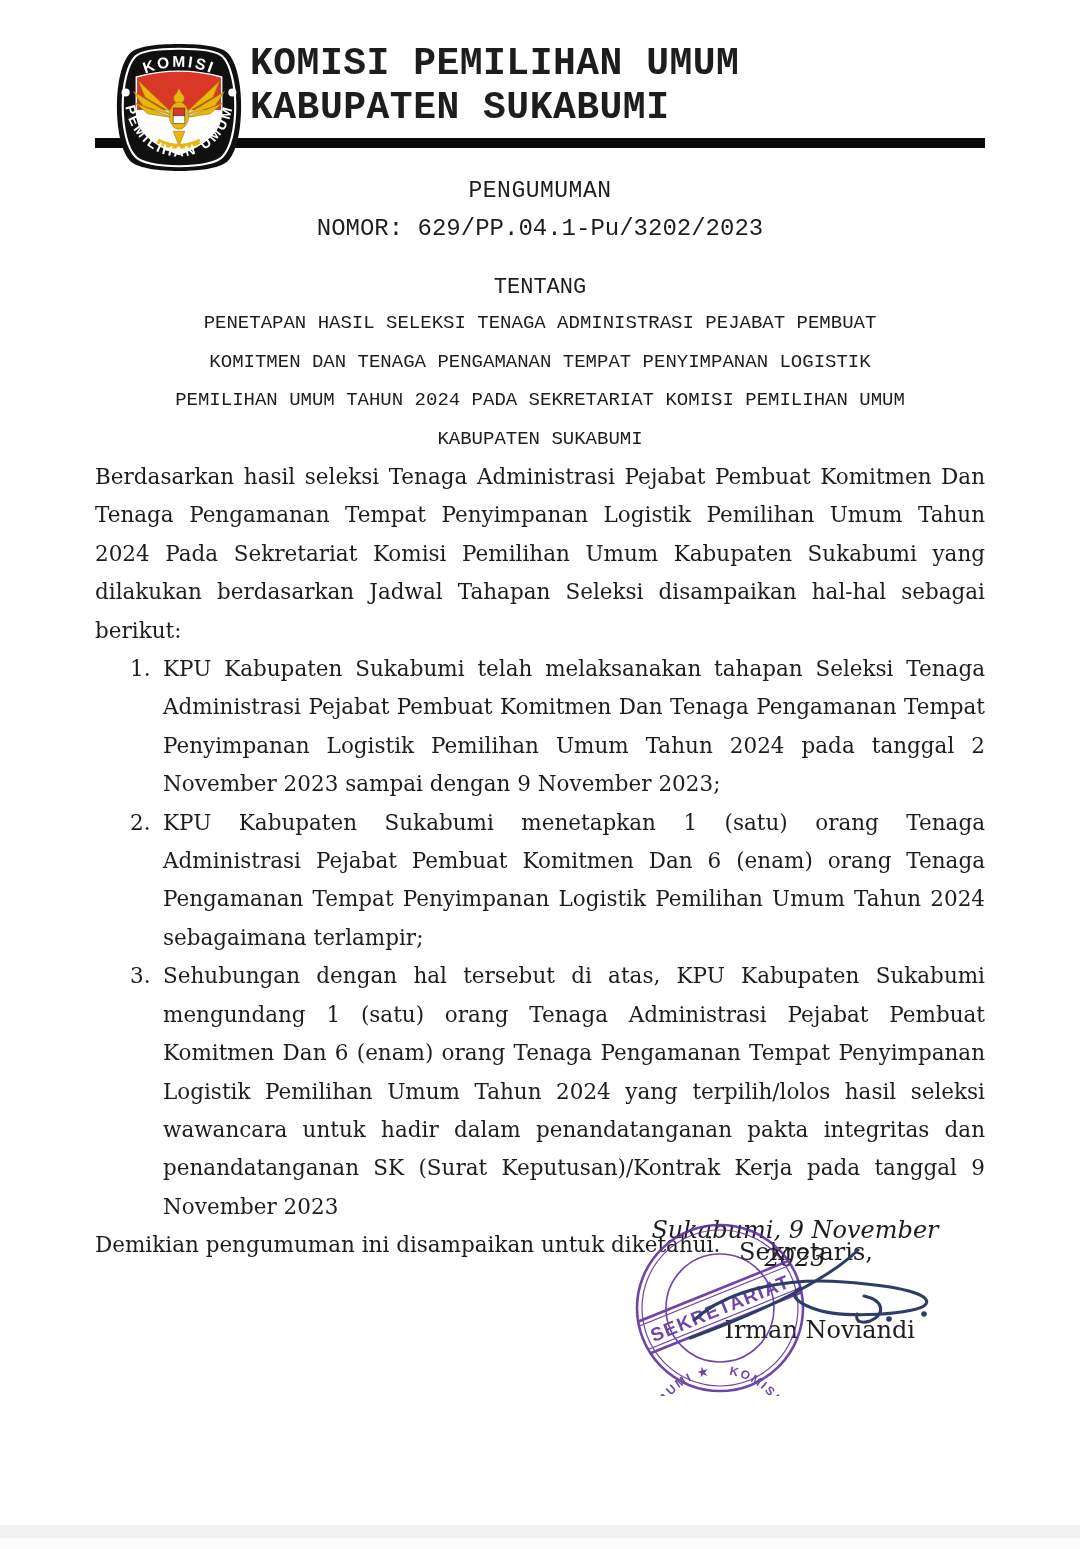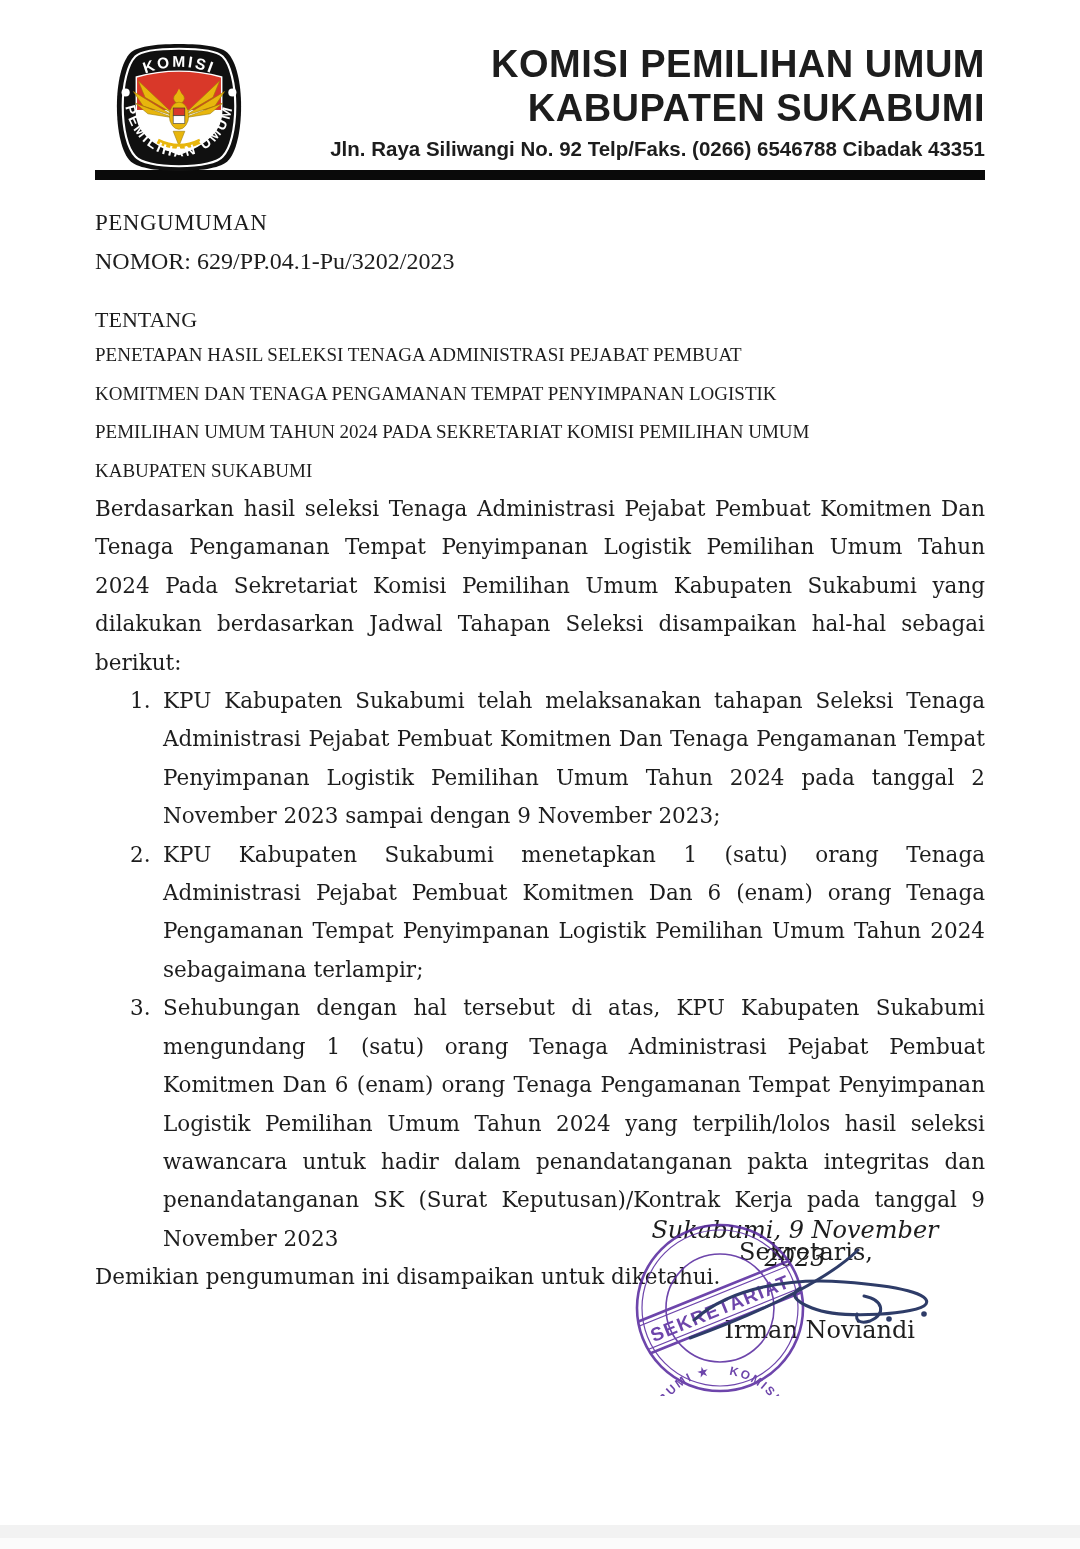--- a/index.html
+++ b/index.html
@@ -15,27 +15,27 @@
   .page{
     position:relative;width:1080px;height:1549px;background:#fff;
     overflow:hidden;color:var(--text-color);
     font-family:"DejaVu Serif",serif;
   }
   .content{position:absolute;left:95px;top:0;width:890px;}
 
   
   .letterhead{position:relative;padding-top:42px;}
   .logo-wrap{position:absolute;left:16px;top:42px;width:136px;height:131px;}
-  .head-titles{margin-left:155px;width:735px;text-align:right;font-family:Liberation Sans, sans-serif;}
+  .head-titles{margin-left:155px;width:735px;text-align:left;font-family:Liberation Mono, monospace;}
   .org-line{font-weight:bold;font-size:38px;line-height:44px;letter-spacing:0.5px;}
   .address{font-weight:bold;font-size:20.5px;line-height:26px;margin-top:6px;}
   .head-rule{margin-top:8px;height:10px;background:var(--rule-black);width:890px;}
 
   
-  .subject{font-family:Liberation Serif, serif;}
+  .subject{text-align:center;font-family:Liberation Mono, monospace;}
   .doc-type{margin-top:28px;font-size:23px;line-height:30px;letter-spacing:0.5px;}
   .doc-number{margin-top:8px;font-size:24px;line-height:30px;}
   .about-label{margin-top:30px;font-size:22px;line-height:28px;}
   .about-title{margin-top:2px;font-size:19px;line-height:38.5px;}
 
   
   .body-text{font-size:21.5px;line-height:38.4px;text-align:justify;}
   .intro{}
   .list-item{position:relative;padding-left:68px;}
   .list-num{position:absolute;left:35px;top:0;}
@@ -107,21 +107,20 @@
           <text font-family="Liberation Sans, sans-serif" font-weight="bold" font-size="14.5" fill="#ffffff" letter-spacing="2.5">
             <textPath href="#logoBottomArc" startOffset="50%" text-anchor="middle">PEMILIHAN  UMUM</textPath>
           </text>
           <circle cx="15" cy="52" r="4.2" fill="#ffffff"></circle>
           <circle cx="125" cy="52" r="4.2" fill="#ffffff"></circle>
         </svg>
       </div>
       <div class="head-titles">
         <div class="org-line">KOMISI PEMILIHAN UMUM</div>
         <div class="org-line">KABUPATEN SUKABUMI</div>
-        <div class="address">Jln. Raya Siliwangi No. 92 Telp/Faks. (0266) 6546788 Cibadak 43351</div>
       </div>
       <div class="head-rule"></div>
     </div>
 
     <div class="subject">
       <div class="doc-type">PENGUMUMAN</div>
       <div class="doc-number">NOMOR: 629/PP.04.1-Pu/3202/2023</div>
       <div class="about-label">TENTANG</div>
       <div class="about-title">
         <div>PENETAPAN HASIL SELEKSI TENAGA ADMINISTRASI PEJABAT PEMBUAT</div>

